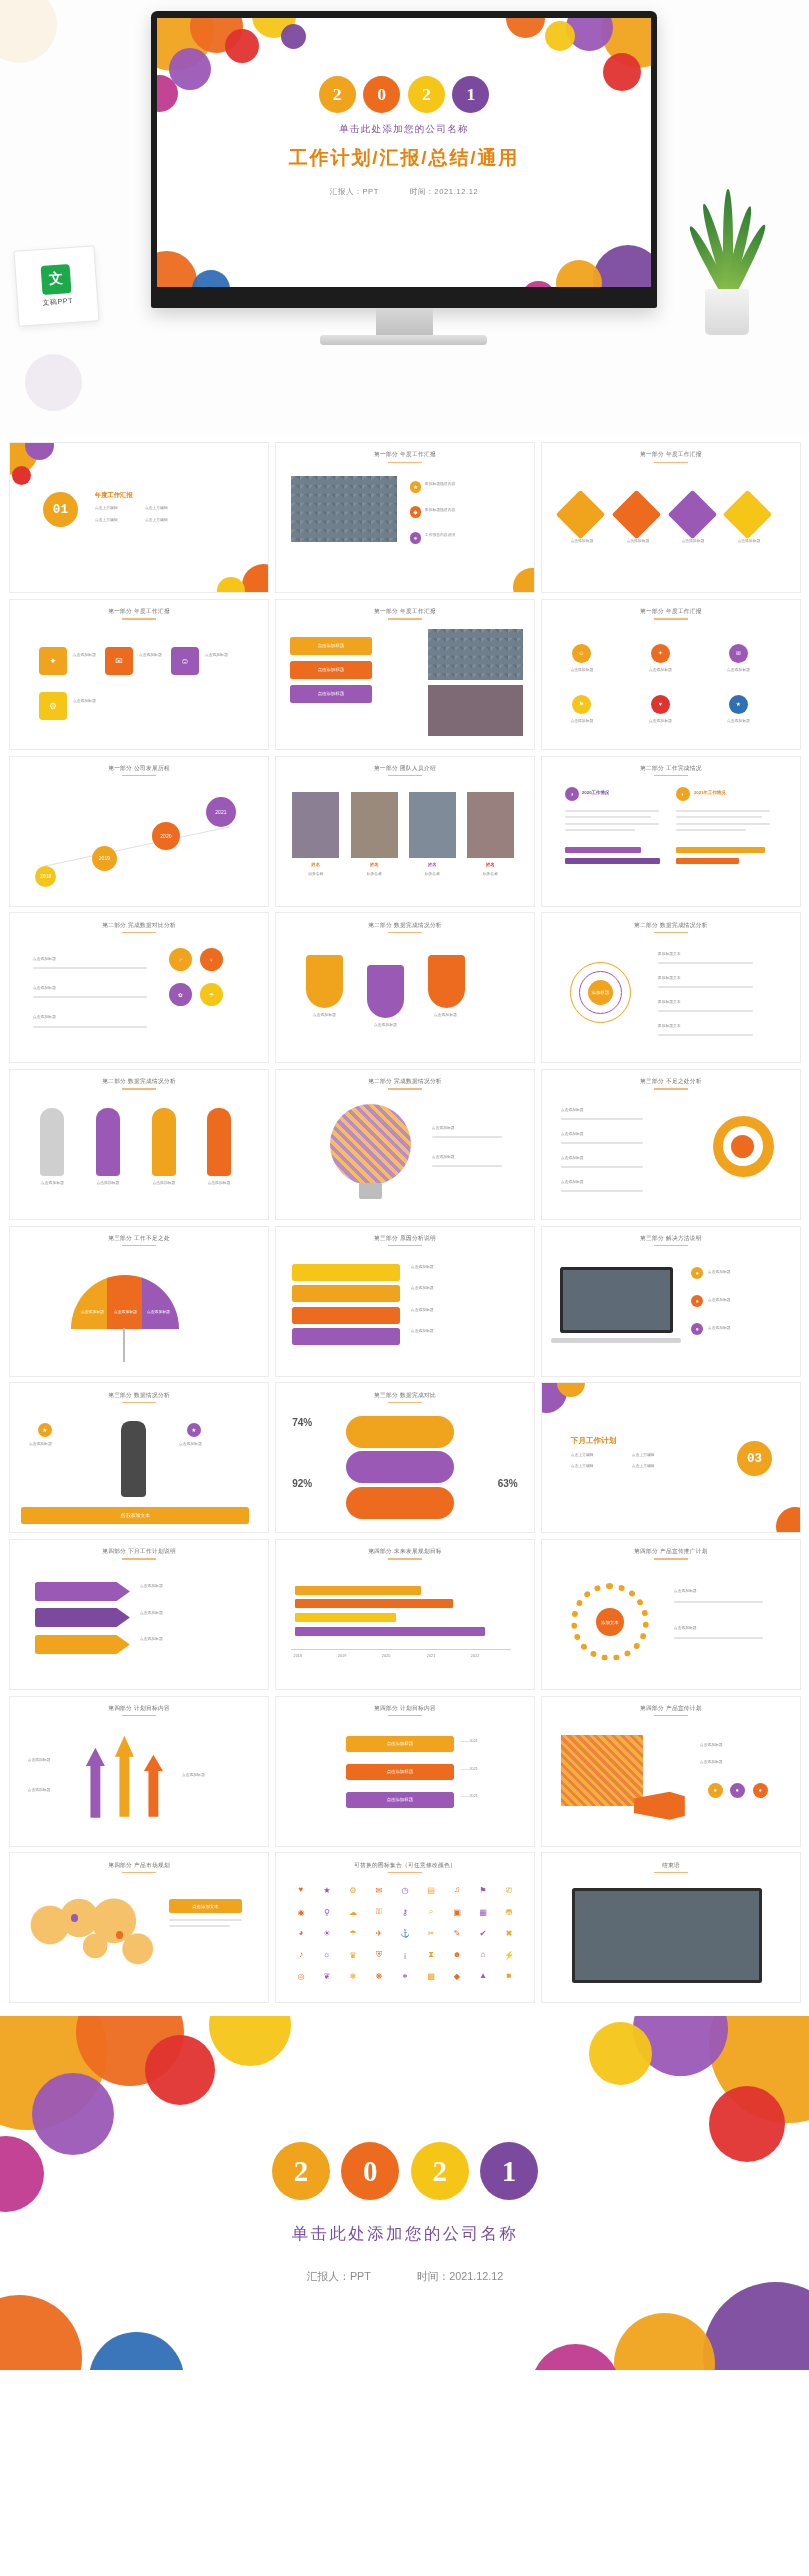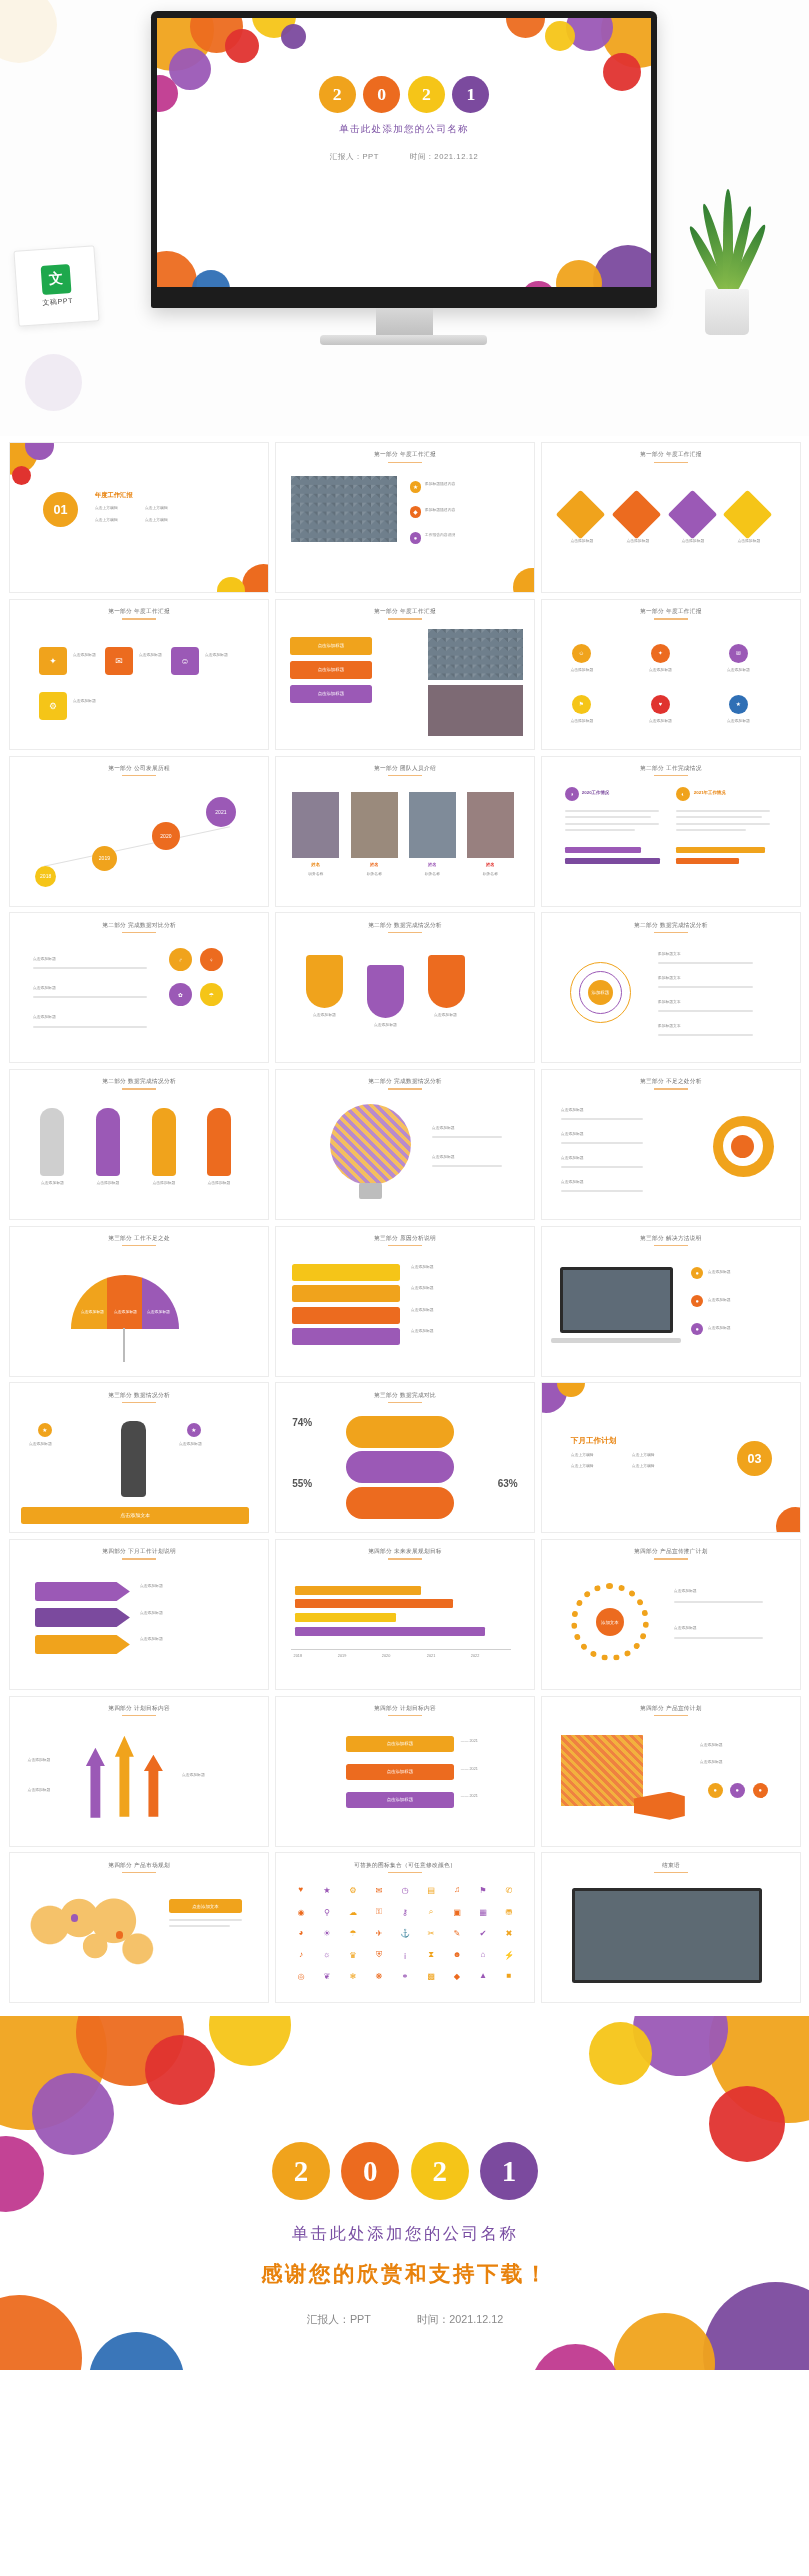--- a/index.html
+++ b/index.html
@@ -133,21 +133,21 @@
     text-align: center; font-size: 5.7px; color: #6a6a6a;
     letter-spacing: 0.3px;
   }
   .s-rule {
     position: absolute; top: 18.3px; left: 50%; transform: translateX(-50%);
     width: 34px; height: 1.3px; background: #e8820c; opacity: .55;
   }
   .s-num {
     position: absolute; border-radius: 50%; color: #fff;
     font-weight: bold; display: flex; align-items: center; justify-content: center;
-    font-family: Liberation Sans, sans-serif;
+    font-family: Liberation Mono, monospace;
   }
   .blob { position: absolute; border-radius: 50%; }
   .chip {
     position: absolute; border-radius: 2.5px; color: #fff;
     font-size: 4.4px; display: flex; align-items: center; justify-content: center;
     text-align: center; line-height: 1.35; padding: 1.3px;
   }
   .line { position: absolute; background: #ddd; height: 1.3px; }
   .txtline { position: absolute; background: #e4e4e4; height: 1.9px; border-radius: 1.3px; }
   .ph-img {
@@ -215,20 +215,21 @@
           </div>
 
           <div class="ts-center">
             <div class="year-row">
               <div class="year-badge" style="background:#f0a31c">2</div>
               <div class="year-badge" style="background:#ec6b1f">0</div>
               <div class="year-badge" style="background:#f5c518">2</div>
               <div class="year-badge" style="background:#7b4a9e">1</div>
             </div>
             <div class="ts-company">单击此处添加您的公司名称</div>
+            <div class="ts-main">工作计划/汇报/总结/通用</div>
             <div class="ts-sub">
               <span>汇报人：PPT</span>
               <span>时间：2021.12.12</span>
             </div>
           </div>
 
         </div>
       </div>
       <div class="monitor-stand-neck"></div>
       <div class="monitor-stand-base"></div>
@@ -508,21 +509,21 @@
       <div class="circle-ic" style="left:177px;top:40px;width:14px;height:14px;background:#9b59b6">★</div>
       <div class="tiny" style="left:19px;top:59px;width:70px">点击添加标题</div>
       <div class="tiny" style="left:169px;top:59px;width:70px">点击添加标题</div>
       <div class="chip" style="left:11.4px;bottom:8.9px;width:228px;height:16.4px;background:#f0a31c;font-size:5px">点击添加文本</div>
     </div>
 
     <div class="slide">
       <div class="s-title">第三部分  数据完成对比</div>
       <div class="s-rule"></div>
       <div class="tiny-b" style="left:16.4px;top:34px;font-size:10px;color:#555">74%</div>
-      <div class="tiny-b" style="left:16.4px;top:95px;font-size:10px;color:#555">55%</div>
+      <div class="tiny-b" style="left:16.4px;top:95px;font-size:10px;color:#555">92%</div>
       <div class="tiny-b" style="right:16.4px;top:95px;font-size:10px;color:#555">63%</div>
       <div style="position:absolute;left:70px;top:33px;width:108px;height:32px;background:#f0a31c;border-radius:16.4px"></div>
       <div style="position:absolute;left:70px;top:68px;width:108px;height:32px;background:#9b59b6;border-radius:16.4px"></div>
       <div style="position:absolute;left:70px;top:104px;width:108px;height:32px;background:#ec6b1f;border-radius:16.4px"></div>
     </div>
 
     <div class="slide">
       <div class="blob" style="left:-16.4px;top:-12.6px;width:42px;height:42px;background:#9b59b6"></div>
       <div class="blob" style="left:15px;top:-14px;width:28px;height:28px;background:#f0a31c"></div>
       <div class="blob" style="right:-15px;bottom:-14px;width:39px;height:39px;background:#ec6b1f"></div>
@@ -701,21 +702,20 @@
     </div>
 
     <div class="ts-center">
       <div class="year-row">
         <div class="year-badge" style="background:#f0a31c">2</div>
         <div class="year-badge" style="background:#ec6b1f">0</div>
         <div class="year-badge" style="background:#f5c518">2</div>
         <div class="year-badge" style="background:#7b4a9e">1</div>
       </div>
       <div class="f-company">单击此处添加您的公司名称</div>
-      <div class="f-thanks">感谢您的欣赏和支持下载！</div>
       <div class="f-sub">
         <span>汇报人：PPT</span>
         <span>时间：2021.12.12</span>
       </div>
     </div>
   </div>
 
 </div>
 
 

